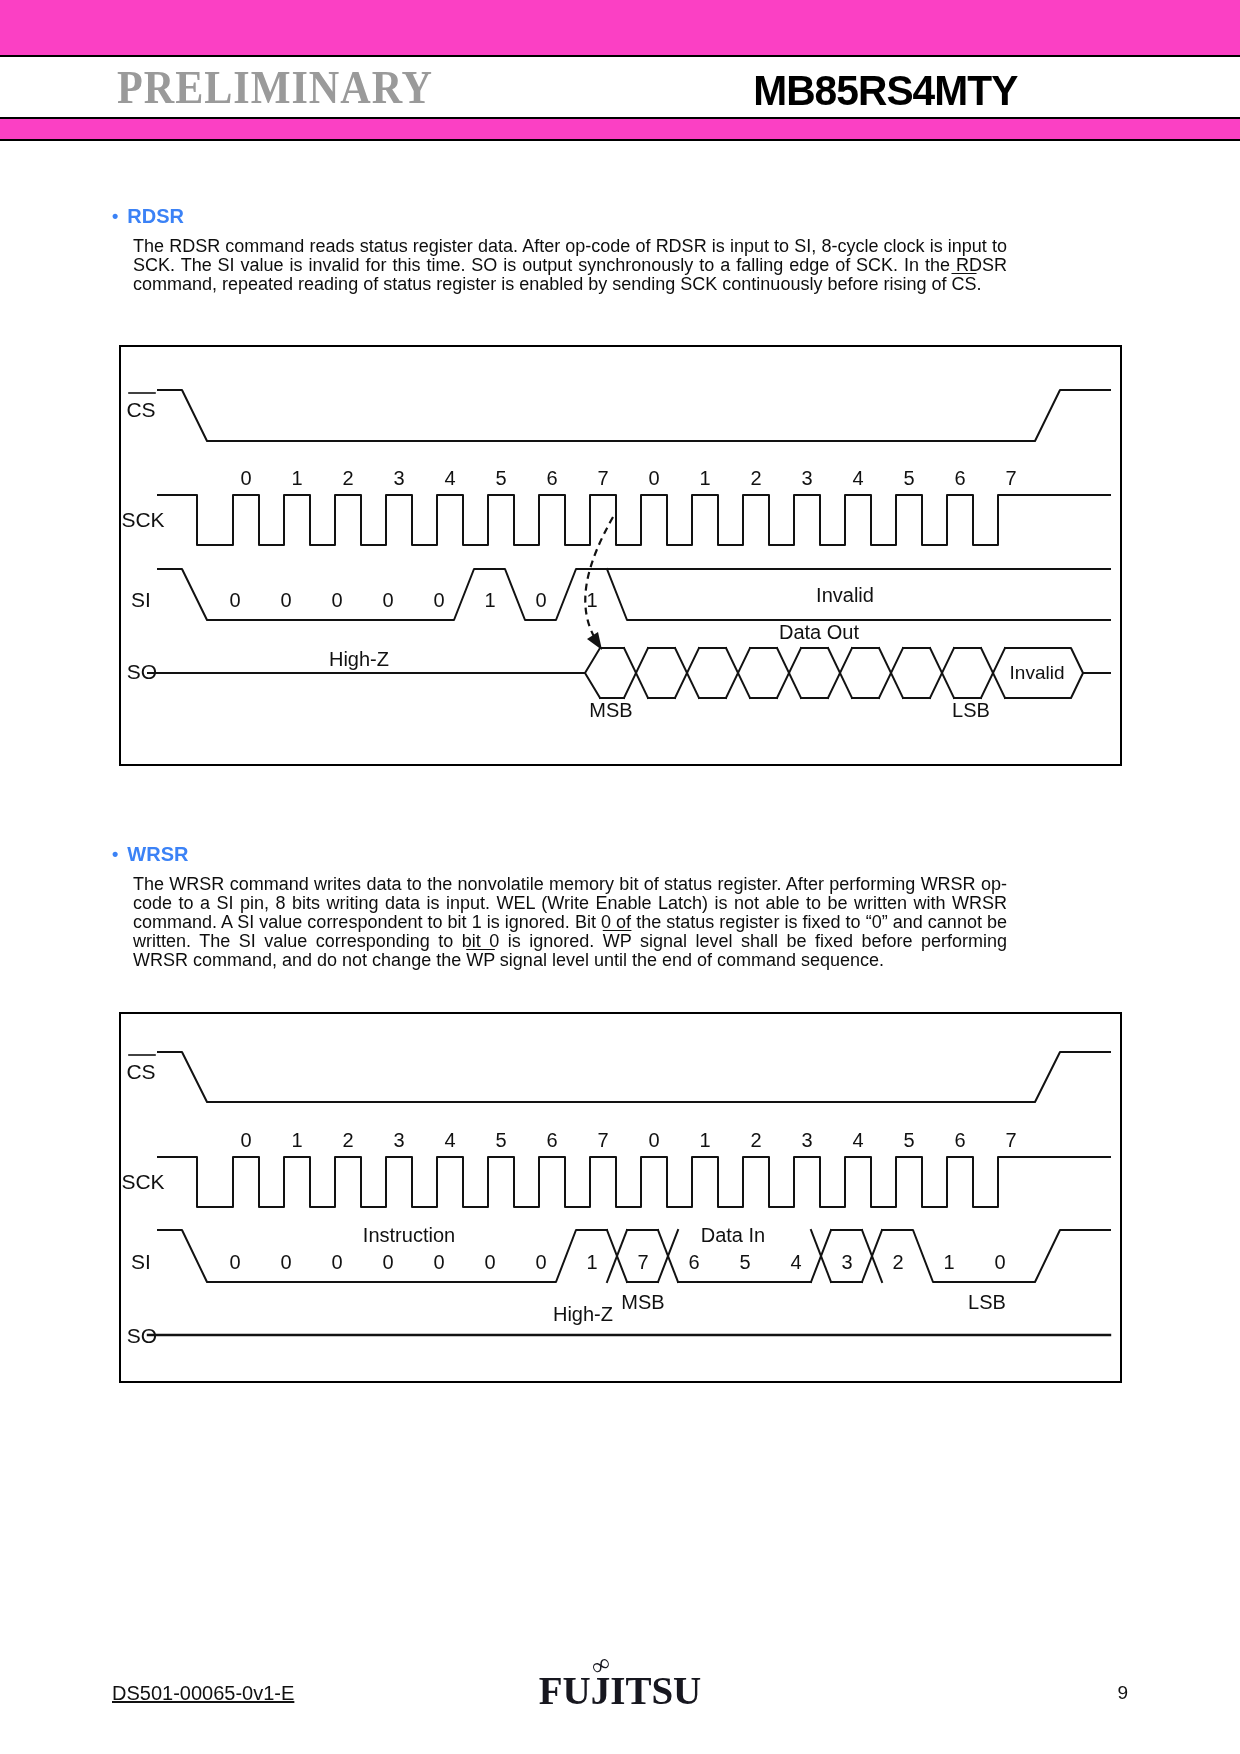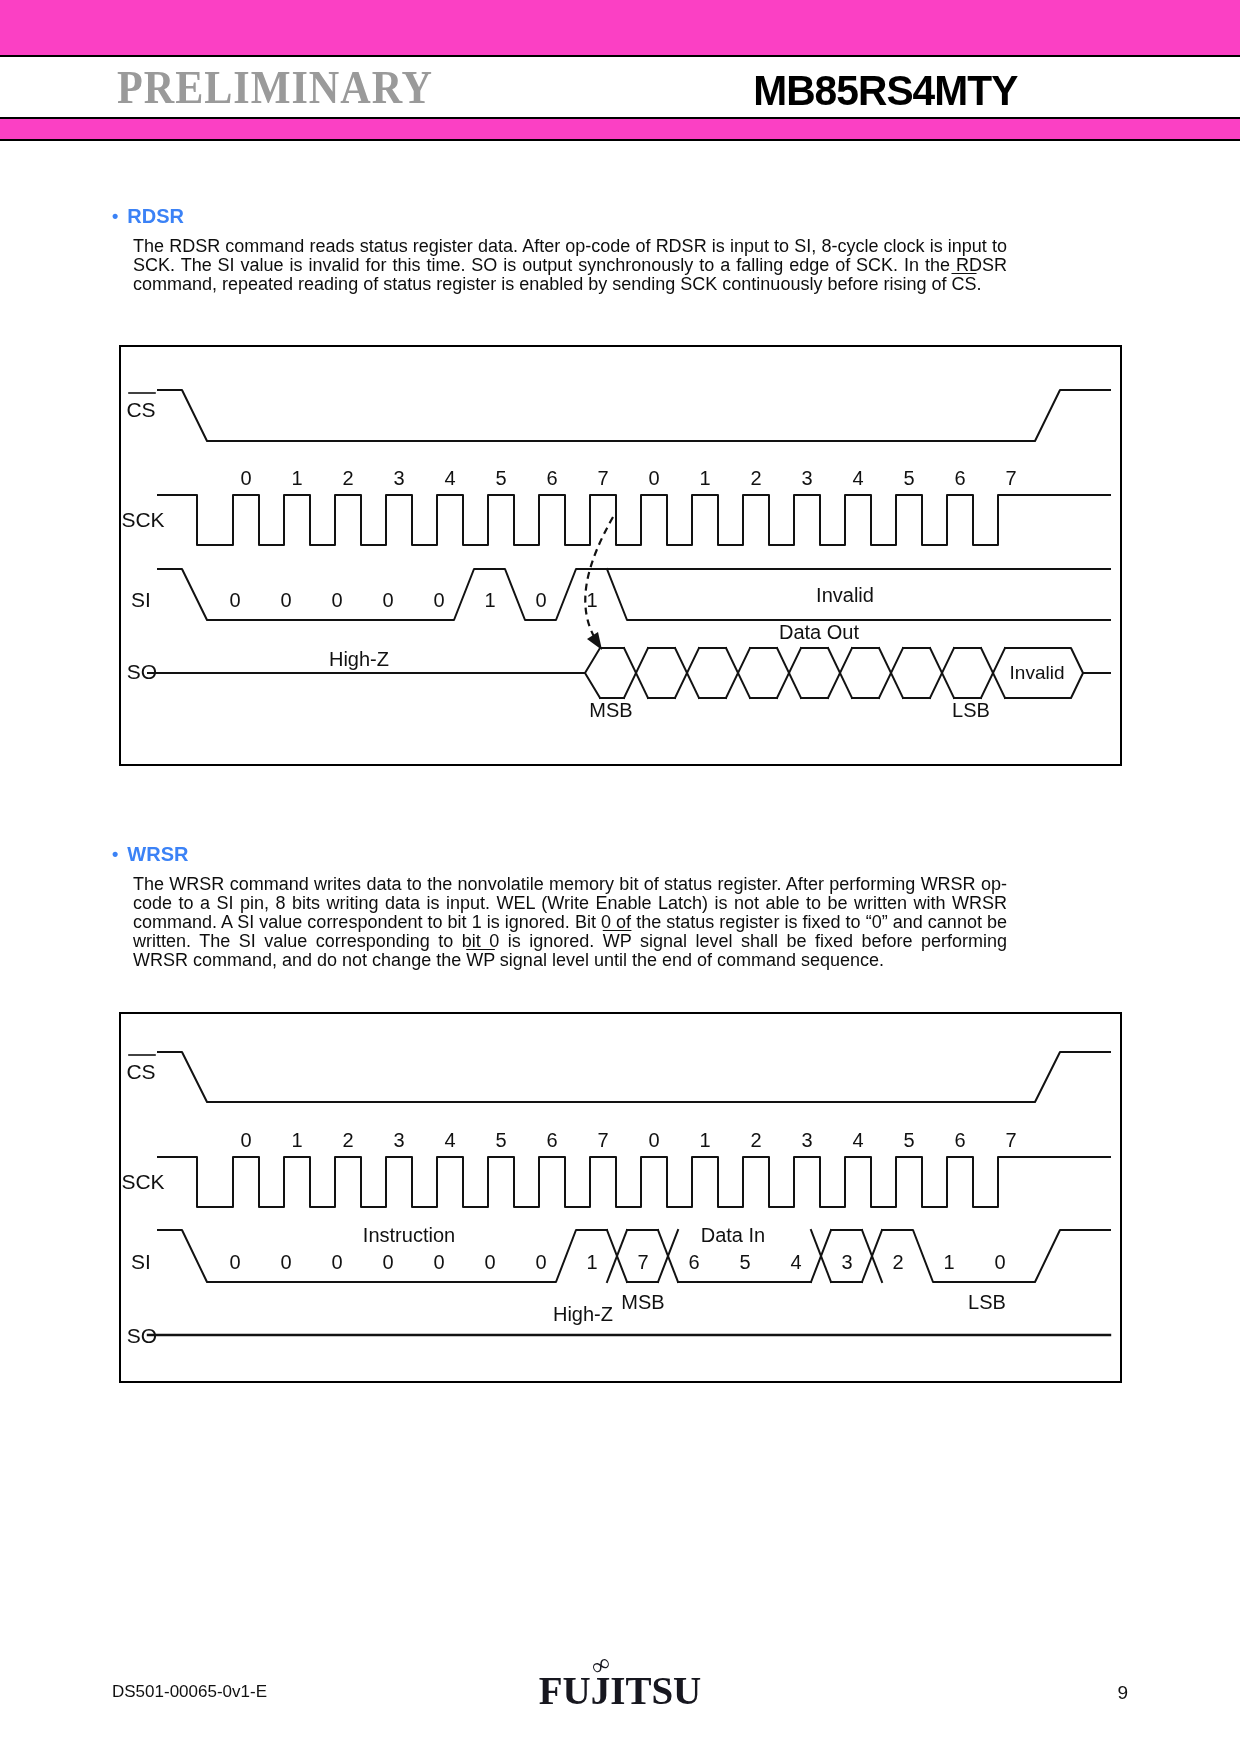--- a/index.html
+++ b/index.html
@@ -25,21 +25,21 @@
   .sec { position:absolute; left:112px; width:900px; }
   .sec h3 { font-size:20px; font-weight:bold; color:#3b82f6; }
   .sec h3::before { content:"\2022"; font-size:18px; margin-right:9px; position:relative; top:-1px; }
   .sec p {
     margin-left:21px; margin-top:9px; width:874px;
     font-size:18px; line-height:19px; text-align:justify; color:#0e0e0e;
   }
   .ov { text-decoration:overline; }
   .diagram { position:absolute; left:119px; }
   svg text { font-family:"Liberation Sans", sans-serif; fill:#111; }
-  .footer-doc { position:absolute; left:112px; top:1682px; font-size:17px; color:#111; }
+  .footer-doc { position:absolute; left:112px; top:1682px; font-size:20px; color:#111;text-decoration:underline; }
   .footer-page { position:absolute; right:112px; top:1682px; font-size:19px; color:#111; }
   .footer-logo {
     position:absolute; left:50%; top:1668px; transform:translateX(-50%);
     font-family:"Liberation Serif", serif; font-weight:bold; font-size:39px; color:#17171f;
     letter-spacing:0px;
   }
   .footer-logo .inf {
     position:absolute; top:-17px; left:53px; font-size:25px; font-weight:bold;
     transform:rotate(-28deg); letter-spacing:0;
   }

